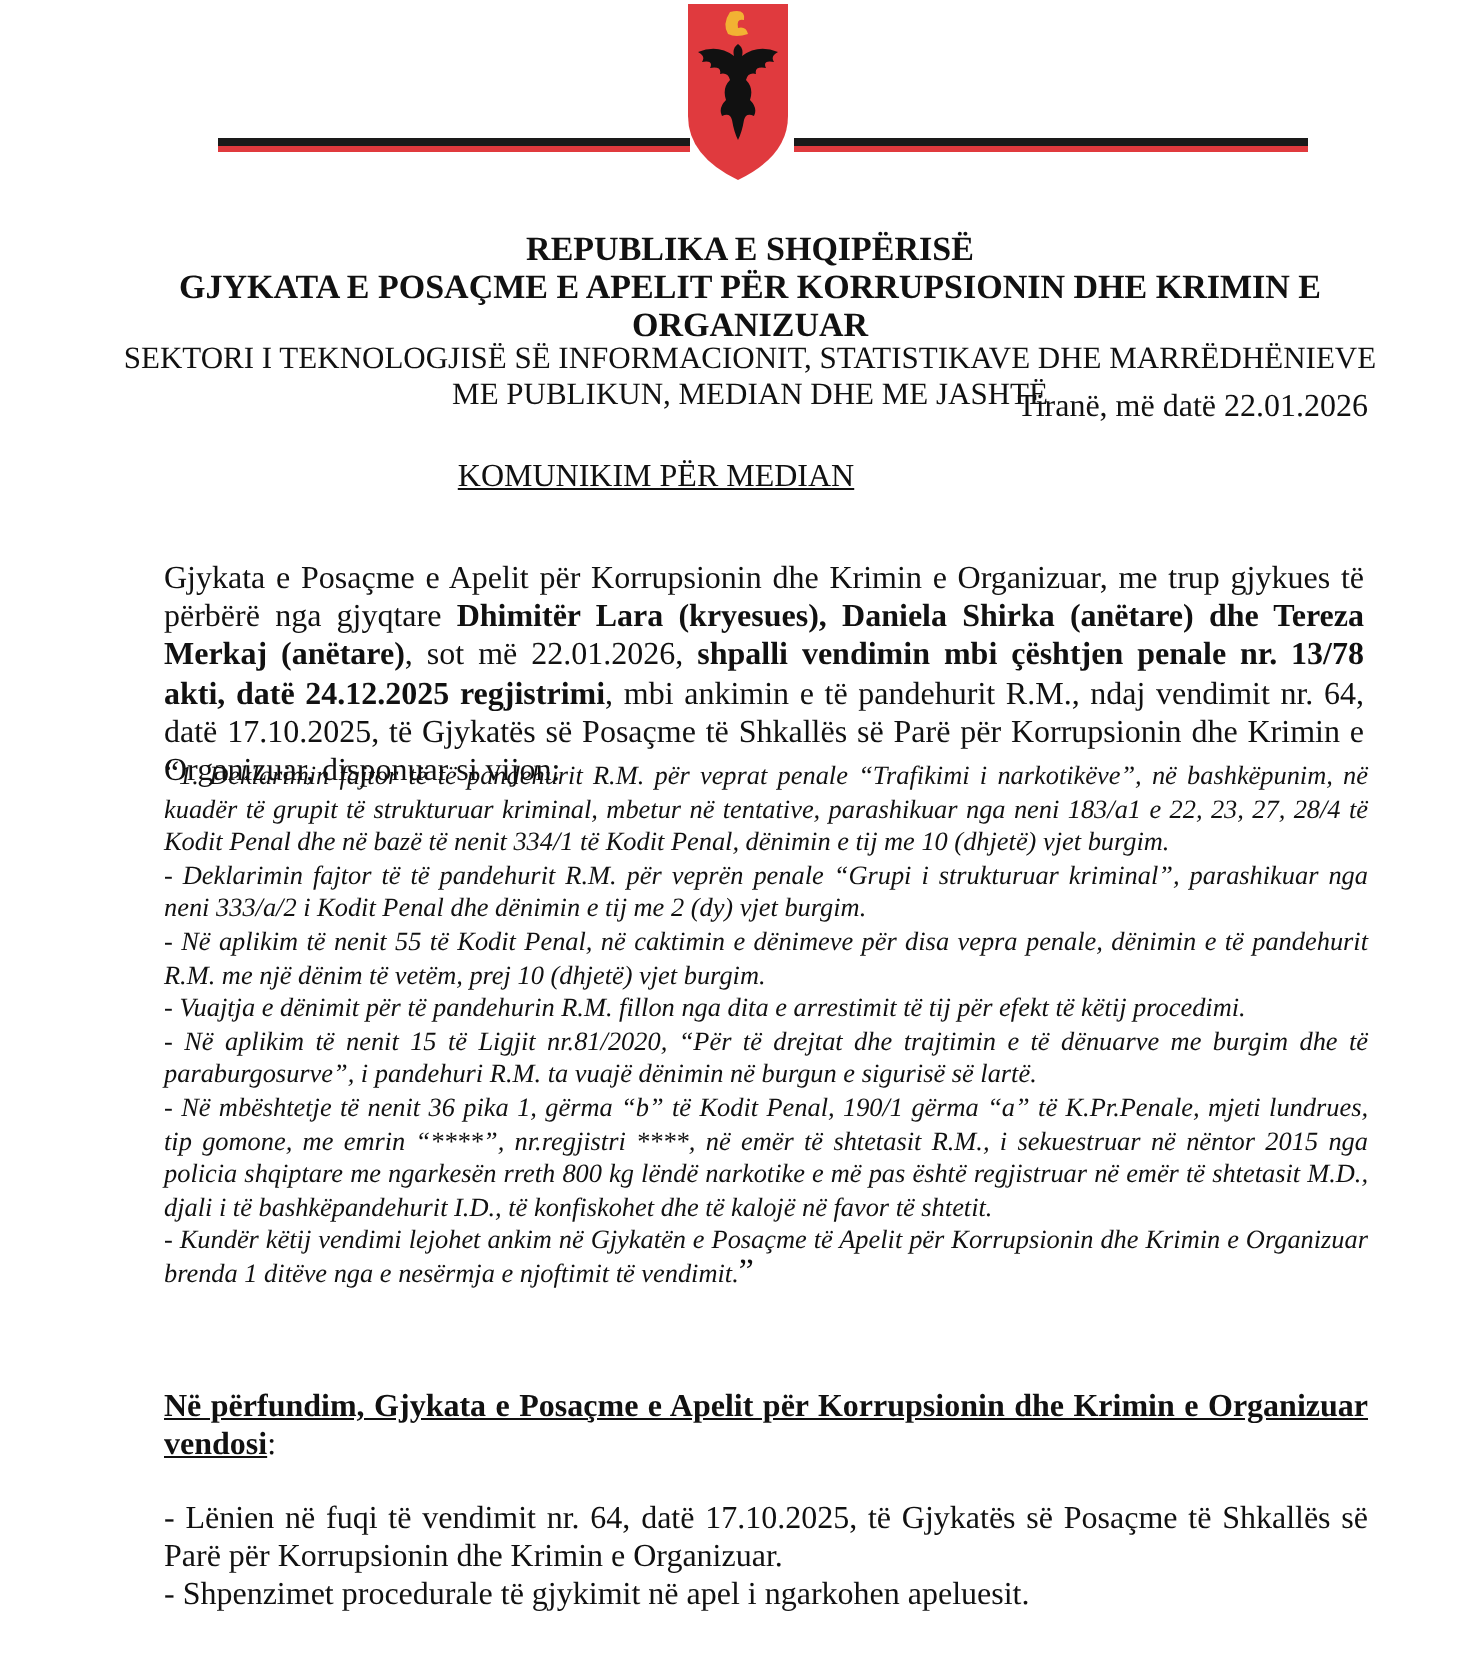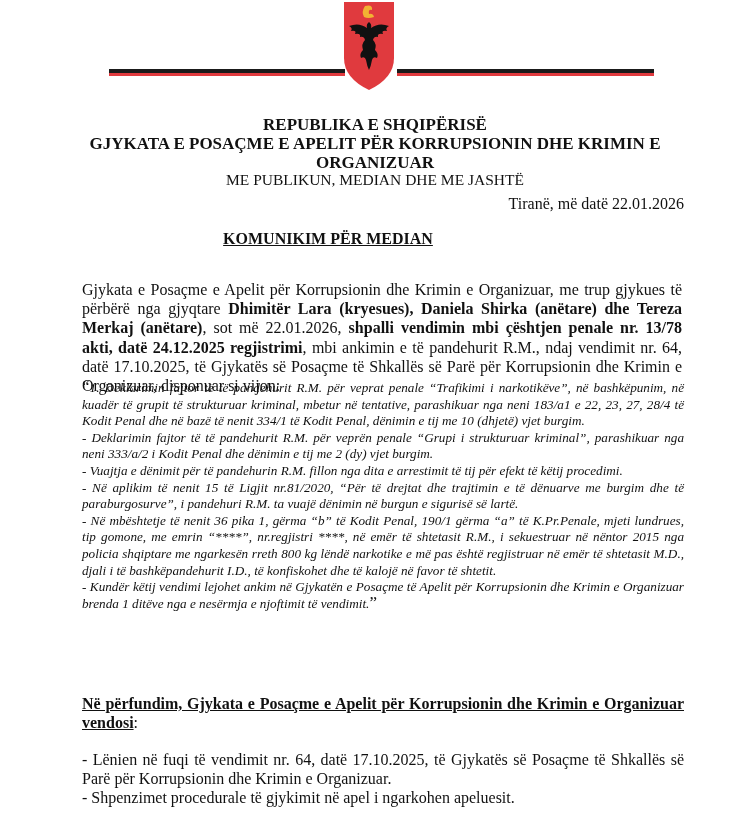--- a/index.html
+++ b/index.html
@@ -13,21 +13,21 @@
   .rule .red { height: 3px; background: #e03a3e; }
   .shield { position: absolute; left: 341px; top: 0; width: 56px; height: 92px; }
 
   .header { position: absolute; left: 60px; width: 630px; text-align: center; margin-top: 28px; }
   .h-republic { top: 87px; font-weight: bold; font-size: 17px; line-height: 20px; }
   .h-court { top: 106px; font-weight: bold; font-size: 17px; line-height: 19px; }
   .h-sector { top: 143px; font-size: 15.5px; line-height: 18px; }
 
   .date-line { position: absolute; right: 52px; top: 195px; font-size: 16px; }
   .title { position: absolute; left: 0; width: 656px; top: 230px; text-align: center;
-           font-weight: bold; font-size: 16px; }
+           font-weight: normal; font-size: 16px; }
   .title span { text-decoration: underline; }
 
   .para { position: absolute; left: 82px; width: 600px; top: 280px; font-size: 16px;
           line-height: 19.2px; text-align: justify; }
   .quote { position: absolute; left: 82px; width: 602px; top: 368px; font-size: 13.2px;
            line-height: 16.6px; font-style: italic; text-align: justify; margin-top: 12px; }
   .quote p { margin: 0; }
   .big-quote { font-style: normal; font-size: 17px; line-height: 0; }
 
   .conclusion { position: absolute; left: 82px; width: 602px; top: 694px; font-size: 16px;
@@ -55,32 +55,34 @@
     <path d="M28 22 Q25 24 26 28 Q18 22 8 26 Q12 28 10 31 Q16 30 14 34 Q20 33 19 37 Q23 36 24 40 Q20 44 22 50 Q18 54 20 58 Q24 56 25 60 Q26 66 28 70 Q30 66 31 60 Q32 56 36 58 Q38 54 34 50 Q36 44 32 40 Q33 36 37 37 Q36 33 42 34 Q40 30 46 31 Q44 28 48 26 Q38 22 30 28 Q31 24 28 22 Z" fill="#111"></path>
   </svg>
 </div>
 
 <div class="header h-republic">REPUBLIKA E SHQIPËRISË</div>
 <div class="header h-court">
   <div>GJYKATA E POSAÇME E APELIT PËR KORRUPSIONIN DHE KRIMIN E</div>
   <div>ORGANIZUAR</div>
 </div>
 <div class="header h-sector">
+  <div>SEKTORI I TEKNOLOGJISË SË INFORMACIONIT, STATISTIKAVE DHE MARRËDHËNIEVE</div>
   <div>ME PUBLIKUN, MEDIAN DHE ME JASHTË</div>
 </div>
 
 <div class="date-line">Tiranë, më datë 22.01.2026</div>
 
 <div class="title"><span>KOMUNIKIM PËR MEDIAN</span></div>
 
 <div class="para"><span>Gjykata e Posaçme e Apelit për Korrupsionin dhe Krimin e Organizuar, me trup gjykues të përbërë nga gjyqtare </span><b>Dhimitër Lara (kryesues), Daniela Shirka (anëtare) dhe Tereza Merkaj (anëtare)</b><span>, sot më 22.01.2026, </span><b>shpalli vendimin mbi çështjen penale nr. 13/78 akti, datë 24.12.2025 regjistrimi</b><span>, mbi ankimin e të pandehurit R.M., ndaj vendimit nr. 64, datë 17.10.2025, të Gjykatës së Posaçme të Shkallës së Parë për Korrupsionin dhe Krimin e Organizuar, disponuar si vijon:</span></div>
 
 <div class="quote">
   <p><span class="big-quote">“</span><span>1. Deklarimin fajtor të të pandehurit R.M. për veprat penale “Trafikimi i narkotikëve”, në bashkëpunim, në kuadër të grupit të strukturuar kriminal, mbetur në tentative, parashikuar nga neni 183/a1 e 22, 23, 27, 28/4 të Kodit Penal dhe në bazë të nenit 334/1 të Kodit Penal, dënimin e tij me 10 (dhjetë) vjet burgim.</span></p>
   <p>- Deklarimin fajtor të të pandehurit R.M. për veprën penale “Grupi i strukturuar kriminal”, parashikuar nga neni 333/a/2 i Kodit Penal dhe dënimin e tij me 2 (dy) vjet burgim.</p>
+  <p>- Në aplikim të nenit 55 të Kodit Penal, në caktimin e dënimeve për disa vepra penale, dënimin e të pandehurit R.M. me një dënim të vetëm, prej 10 (dhjetë) vjet burgim.</p>
   <p>- Vuajtja e dënimit për të pandehurin R.M. fillon nga dita e arrestimit të tij për efekt të këtij procedimi.</p>
   <p>- Në aplikim të nenit 15 të Ligjit nr.81/2020, “Për të drejtat dhe trajtimin e të dënuarve me burgim dhe të paraburgosurve”, i pandehuri R.M. ta vuajë dënimin në burgun e sigurisë së lartë.</p>
   <p>- Në mbështetje të nenit 36 pika 1, gërma “b” të Kodit Penal, 190/1 gërma “a” të K.Pr.Penale, mjeti lundrues, tip gomone, me emrin “****”, nr.regjistri ****, në emër të shtetasit R.M., i sekuestruar në nëntor 2015 nga policia shqiptare me ngarkesën rreth 800 kg lëndë narkotike e më pas është regjistruar në emër të shtetasit M.D., djali i të bashkëpandehurit I.D., të konfiskohet dhe të kalojë në favor të shtetit.</p>
   <p><span>- Kundër këtij vendimi lejohet ankim në Gjykatën e Posaçme të Apelit për Korrupsionin dhe Krimin e Organizuar brenda 1 ditëve nga e nesërmja e njoftimit të vendimit.</span><span class="big-quote">”</span></p>
 </div>
 
 <div class="conclusion"><span class="u">Në përfundim, Gjykata e Posaçme e Apelit për Korrupsionin dhe Krimin e Organizuar vendosi</span><span style="font-weight:normal">:</span></div>
 
 <div class="decision">
   <p>- Lënien në fuqi të vendimit nr. 64, datë 17.10.2025, të Gjykatës së Posaçme të Shkallës së Parë për Korrupsionin dhe Krimin e Organizuar.</p>

